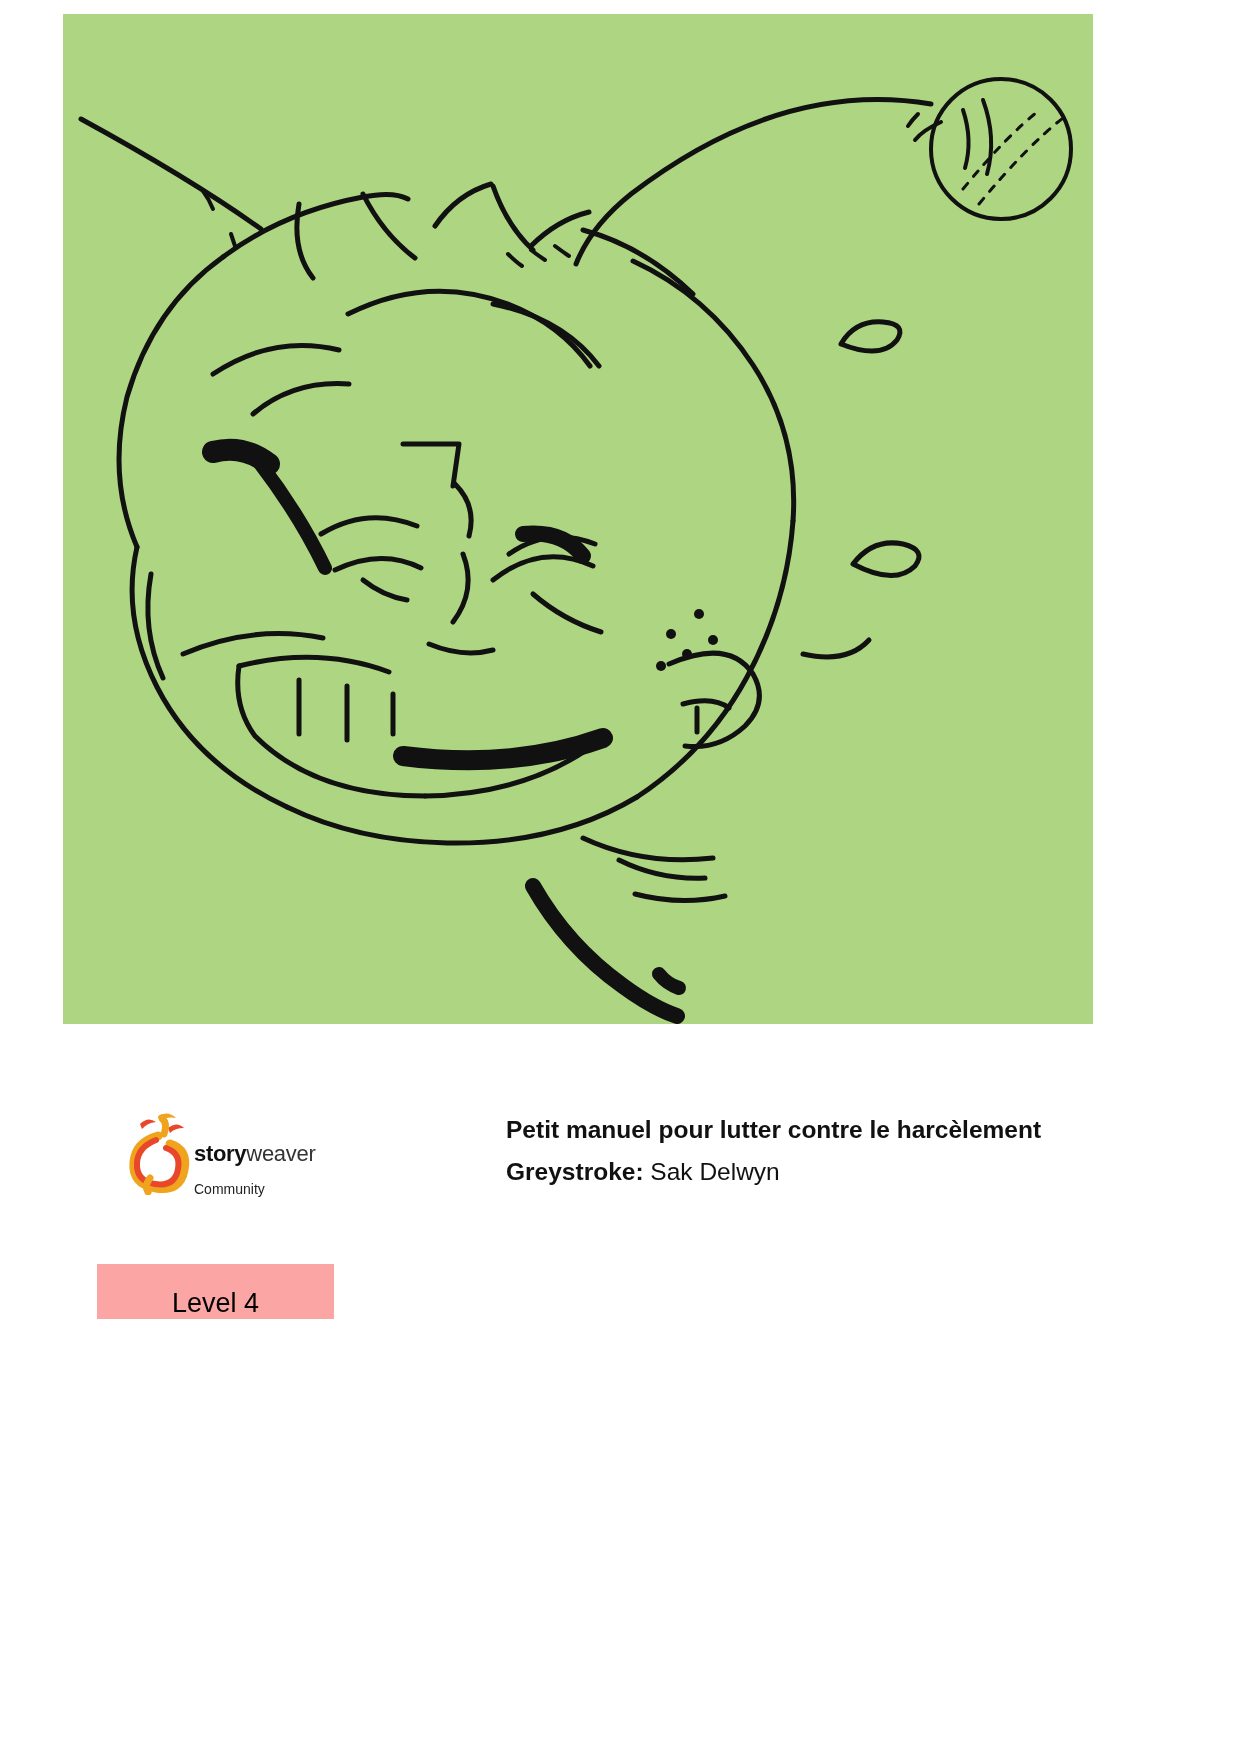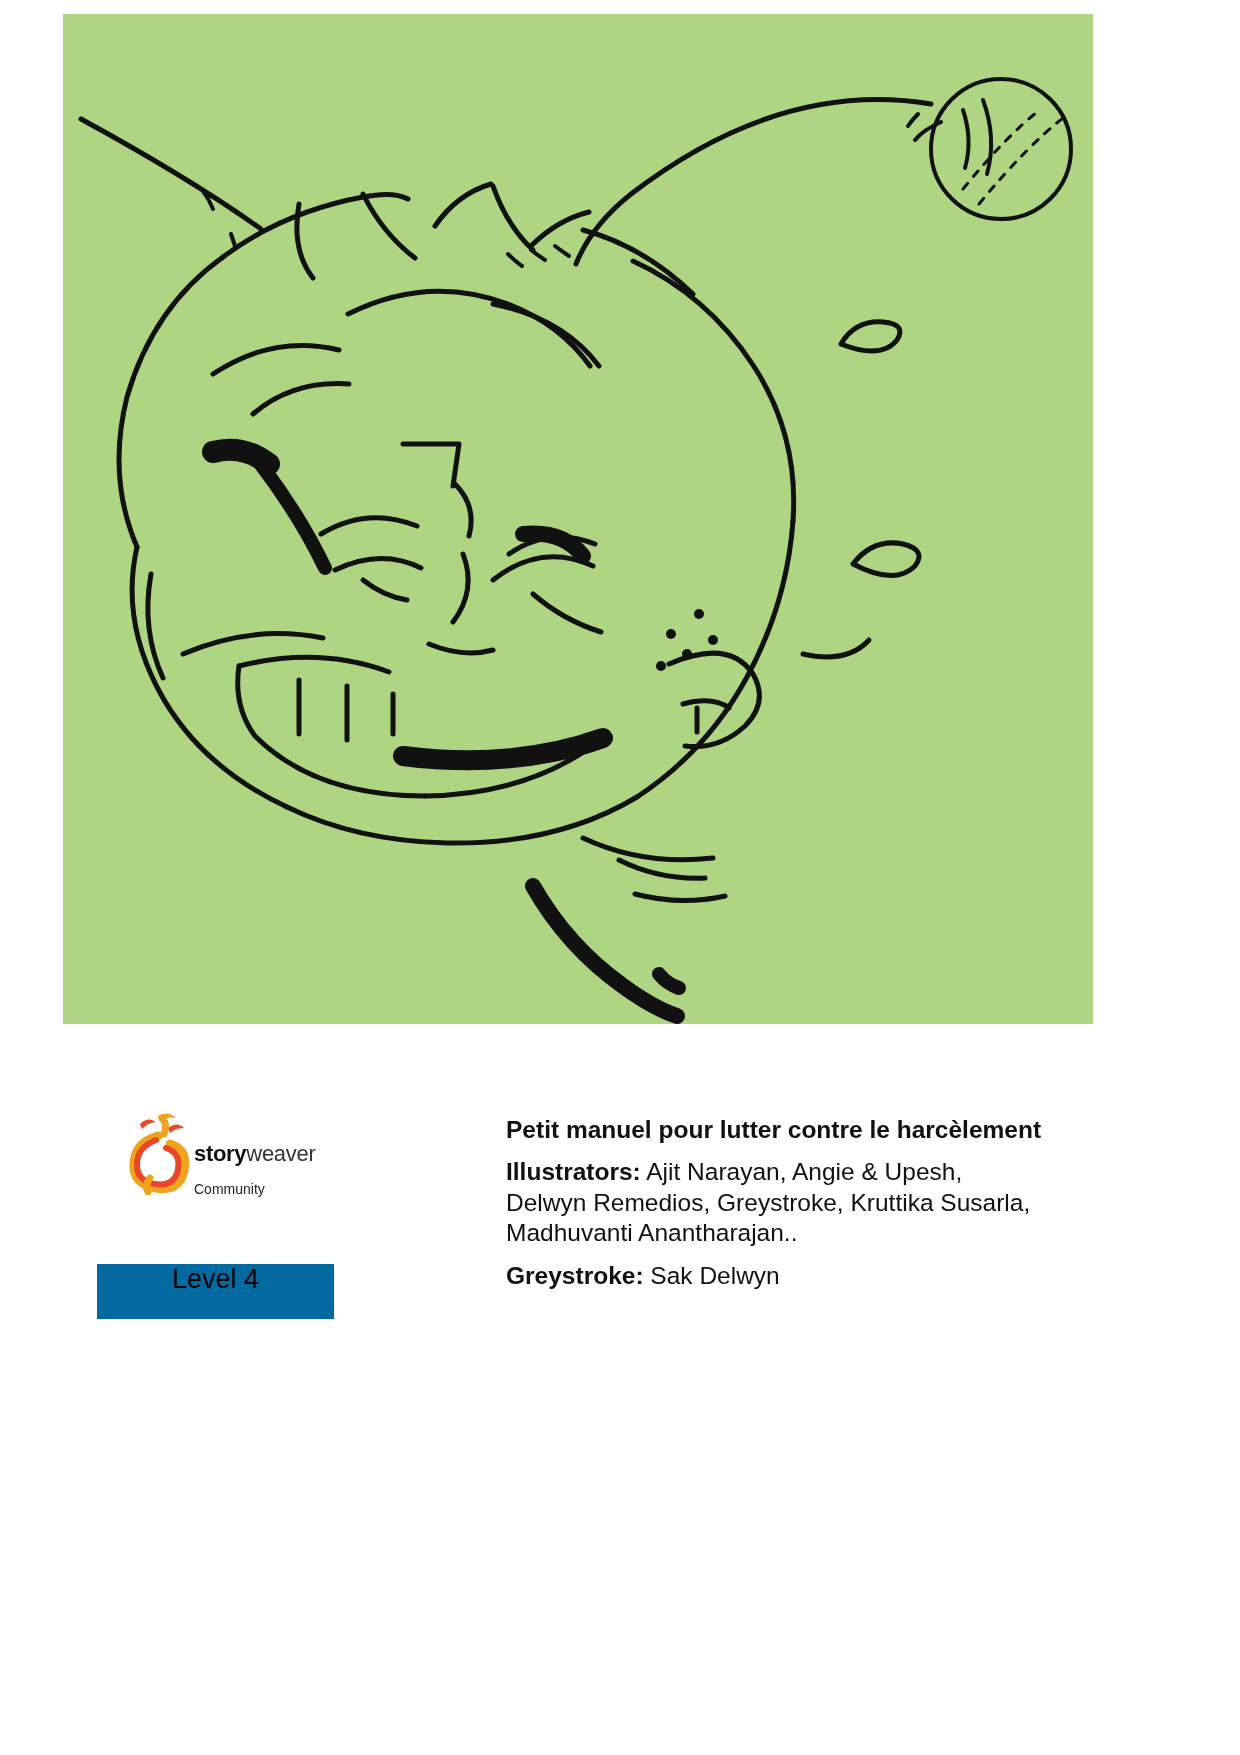--- a/index.html
+++ b/index.html
@@ -79,23 +79,23 @@
     color: #222;
     margin-top: 16px;
   }
 
   .level-badge {
     position: absolute;
     left: 97px;
     top: 179px;
     width: 237px;
     height: 55px;
-    background: #0369a1;
+    background: #fca5a5;
     display: flex;
-    align-items: flex-start;
+    align-items: flex-end;
     justify-content: center;
     color: #000;
     font-size: 27px;
   }
 
   .credits {
     position: absolute;
     left: 494px;
     top: 18px;
     width: 560px;
@@ -234,22 +234,18 @@
     </div>
   </div>
 
   <div class="level-badge">
     <span>Level 4</span>
   </div>
 
   <div class="credits">
     <p class="row title">Petit manuel pour lutter contre le harcèlement</p>
     <p class="row">
-      <span class="lbl">Illustrators:</span>
-      <span>Ajit Narayan, Angie &amp; Upesh, Delwyn Remedios, Greystroke, Kruttika Susarla, Madhuvanti Anantharajan..</span>
-    </p>
-    <p class="row">
       <span class="lbl">Greystroke:</span>
       <span>Sak Delwyn</span>
     </p>
   </div>
 
 </div>
 
 </body></html>

